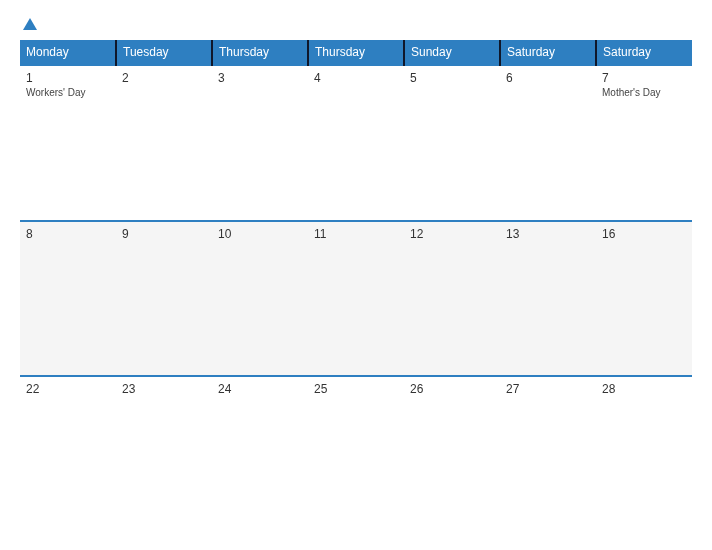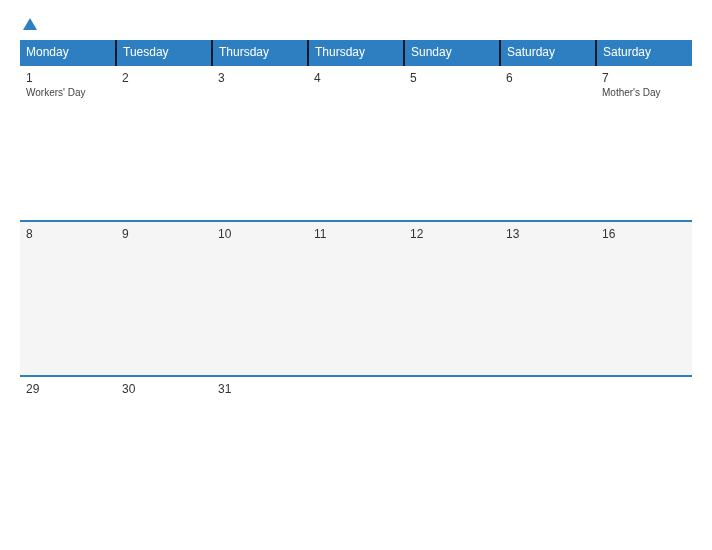--- a/index.html
+++ b/index.html
@@ -200,27 +200,35 @@
         </td>
         <td>
           <span class="day-number">13</span>
         </td>
         <td>
           <span class="day-number">16</span>
         </td>
       </tr>
       <tr>
         <td>
-          <span class="day-number">29</span>
-        </td>
-        <td>
-          <span class="day-number">30</span>
-        </td>
-        <td>
-          <span class="day-number">31</span>
-        </td>
-        <td class="empty"></td>
-        <td class="empty"></td>
-        <td class="empty"></td>
-        <td class="empty"></td>
+          <span class="day-number">22</span>
+        </td>
+        <td>
+          <span class="day-number">23</span>
+        </td>
+        <td>
+          <span class="day-number">24</span>
+        </td>
+        <td>
+          <span class="day-number">25</span>
+        </td>
+        <td>
+          <span class="day-number">26</span>
+        </td>
+        <td>
+          <span class="day-number">27</span>
+        </td>
+        <td>
+          <span class="day-number">28</span>
+        </td>
       </tr>
     </tbody>
 </table>
 
 </body></html>

